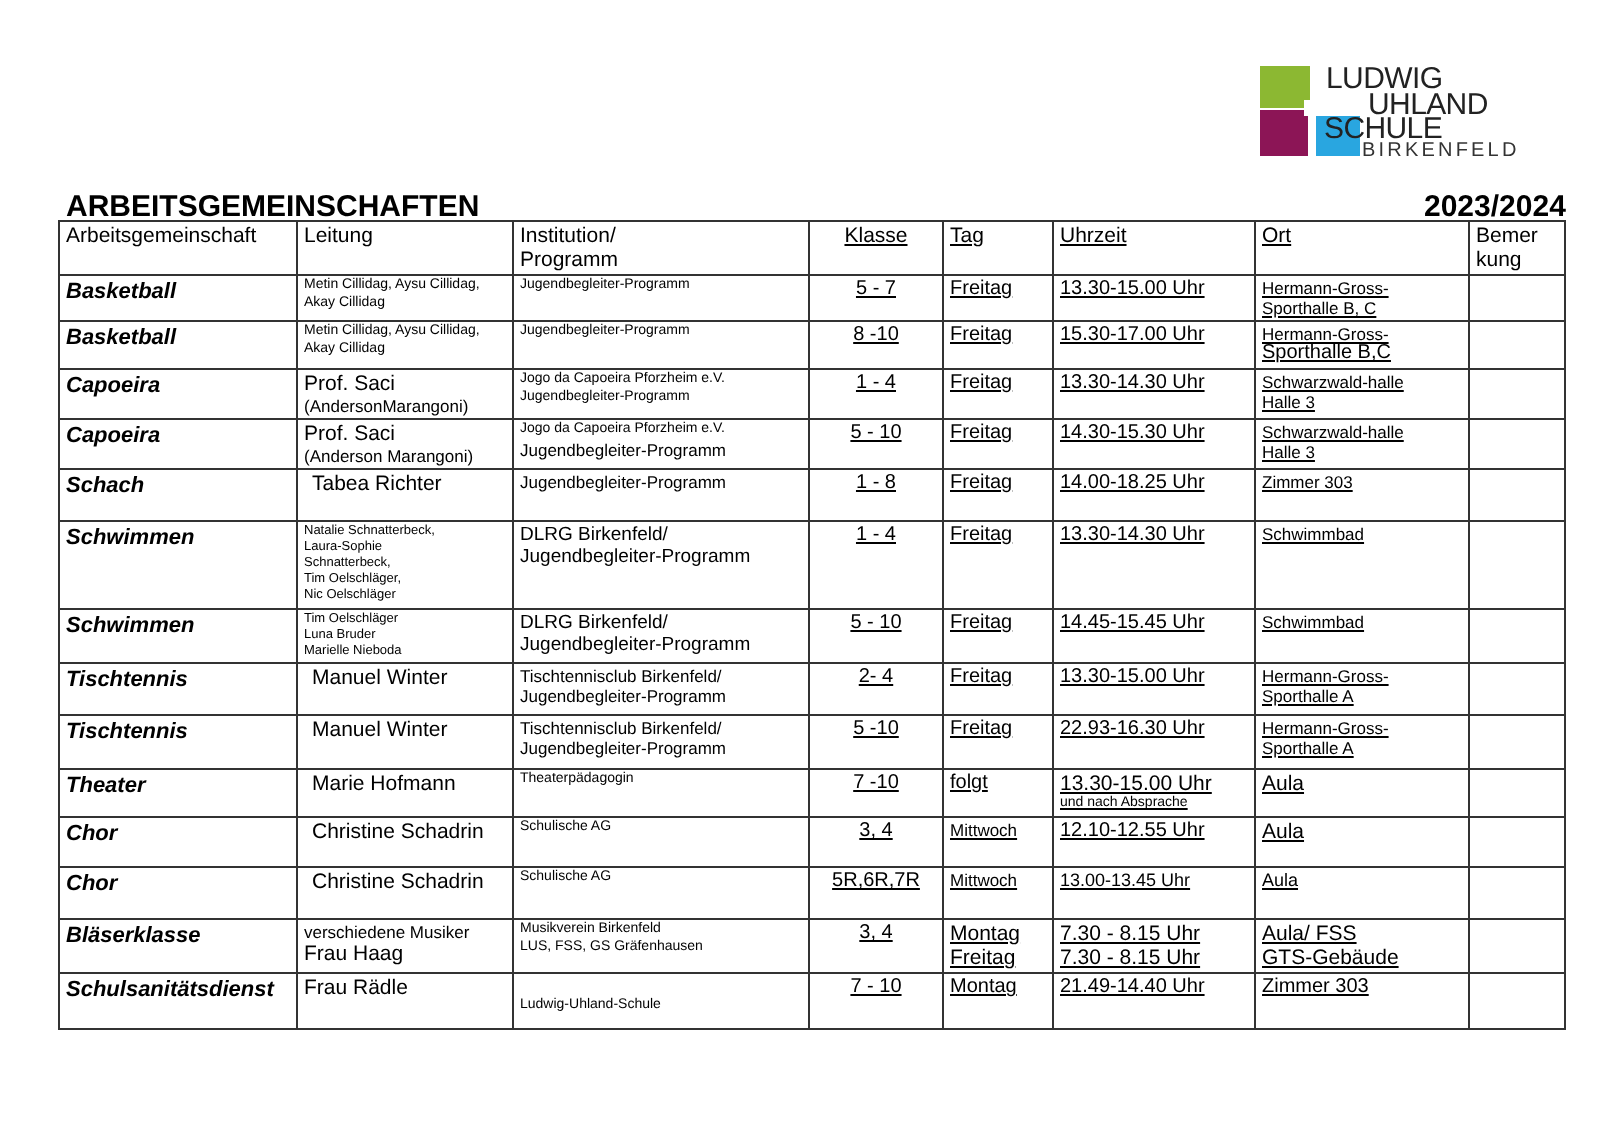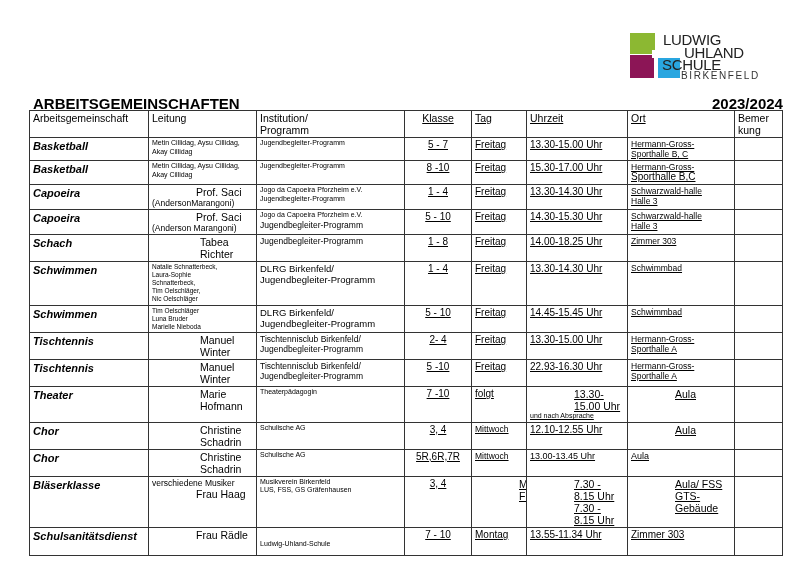--- a/index.html
+++ b/index.html
@@ -18,21 +18,21 @@
   .title{position:absolute;left:33px;top:95px;font-size:15px;font-weight:bold;}
   .year{position:absolute;left:712px;top:95px;font-size:15px;font-weight:bold;}
   table{position:absolute;left:29px;top:110px;border-collapse:collapse;table-layout:fixed;width:753px;padding-left:32px;}
   td,th{border:1px solid #333;vertical-align:top;padding:1px 3px;font-weight:normal;text-align:left;overflow:hidden;}
   th{font-size:10.5px;line-height:12px;}
   td{font-size:10px;line-height:12px;}
   td.ag{font-weight:bold;font-size:11px;padding-top:2px;font-style:italic;}
   td.c{text-align:center;}
   .sm{font-size:7px;line-height:8.5px;display:block;}
   .xs{font-size:6.5px;line-height:8px;display:block;}
-  .md{font-size:10.5px;line-height:12px;display:block;margin-left:44px;}
+  .md{font-size:10.5px;line-height:12px;display:block;}
   .tiny{font-size:7px;line-height:9px;display:block;}
   td.vl, th.vl{border-left-color:#999;text-decoration:underline;}
 </style>
 </head>
 <body>
 
 <div class="logo">
   <div class="sq green"></div>
   <div class="sq purple"></div>
   <div class="sq blue"></div>
@@ -341,18 +341,18 @@
     <tr style="height:28px">
       <td class="ag">Schulsanitätsdienst</td>
       <td>
           <span class="md">Frau Rädle</span>
         </td>
       <td>
           <span class="sm" style="margin-top:11px">Ludwig-Uhland-Schule</span>
         </td>
       <td class="c vl">7 - 10</td>
       <td class="vl">Montag</td>
-      <td class="vl">13.55-11.34 Uhr</td>
+      <td class="vl">21.49-14.40 Uhr</td>
       <td class="vl">Zimmer 303</td>
       <td></td>
     </tr>
   </tbody>
 </table>
 
 </body></html>

